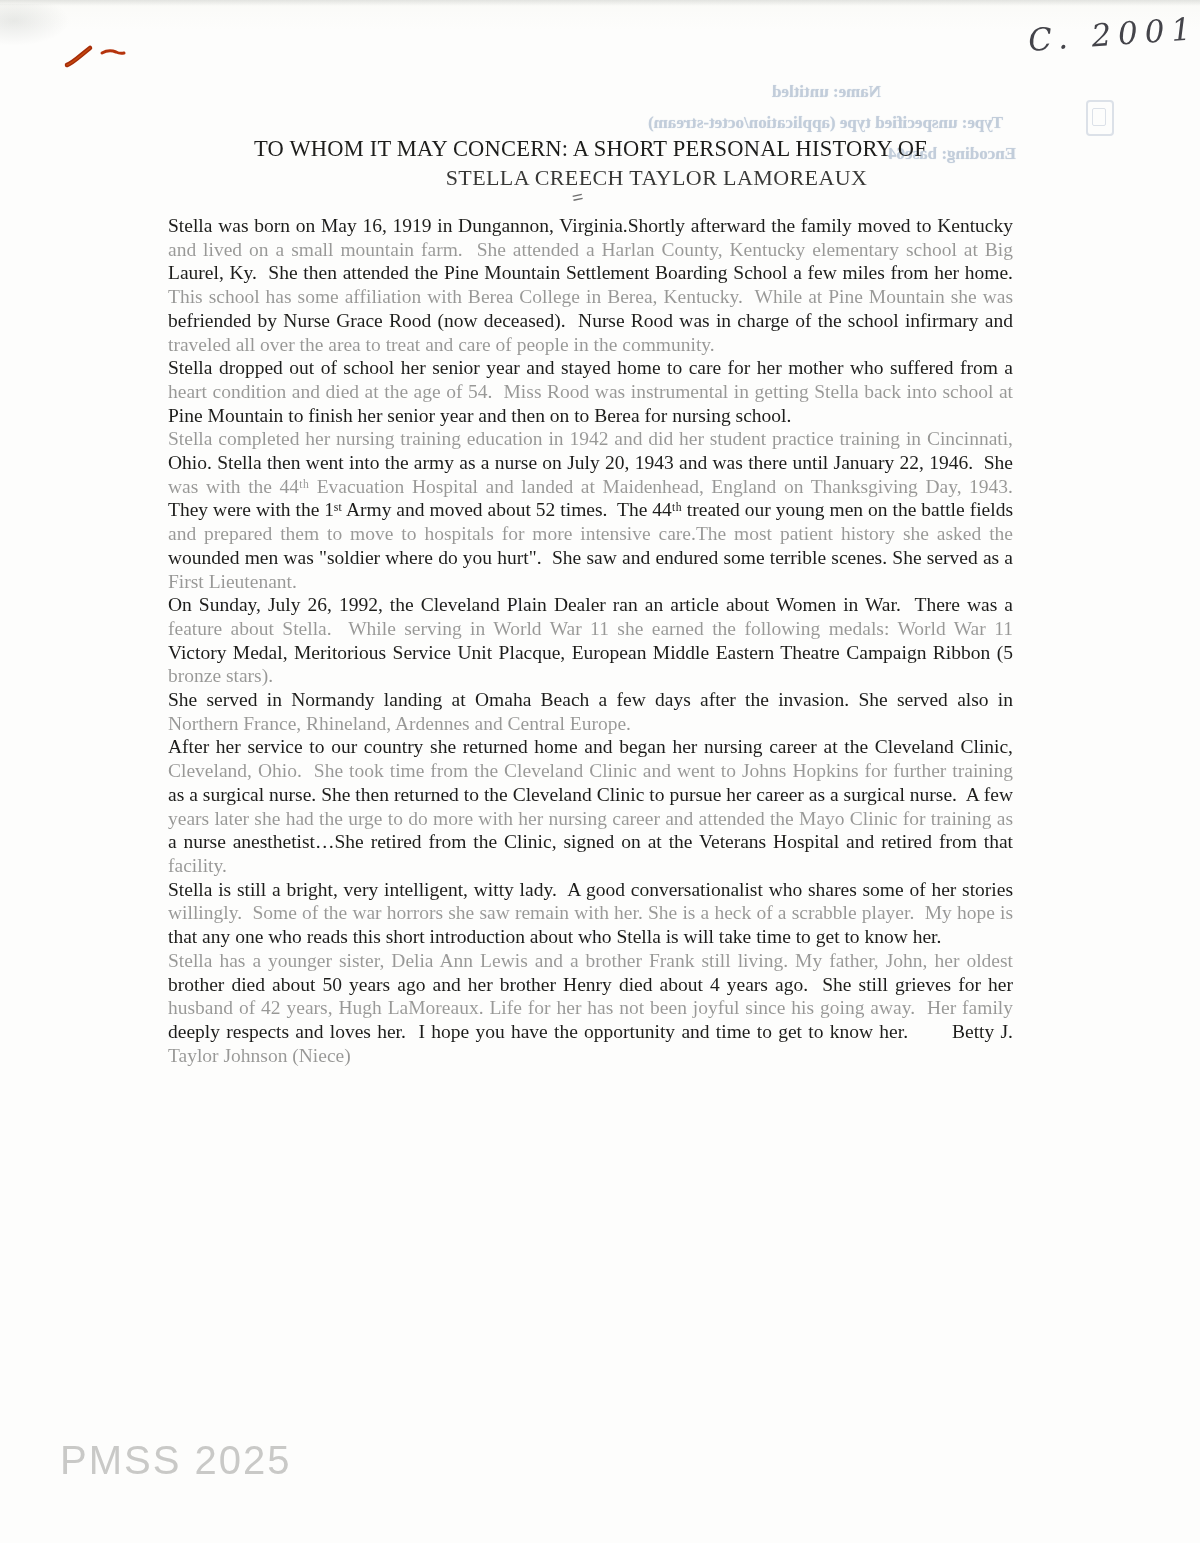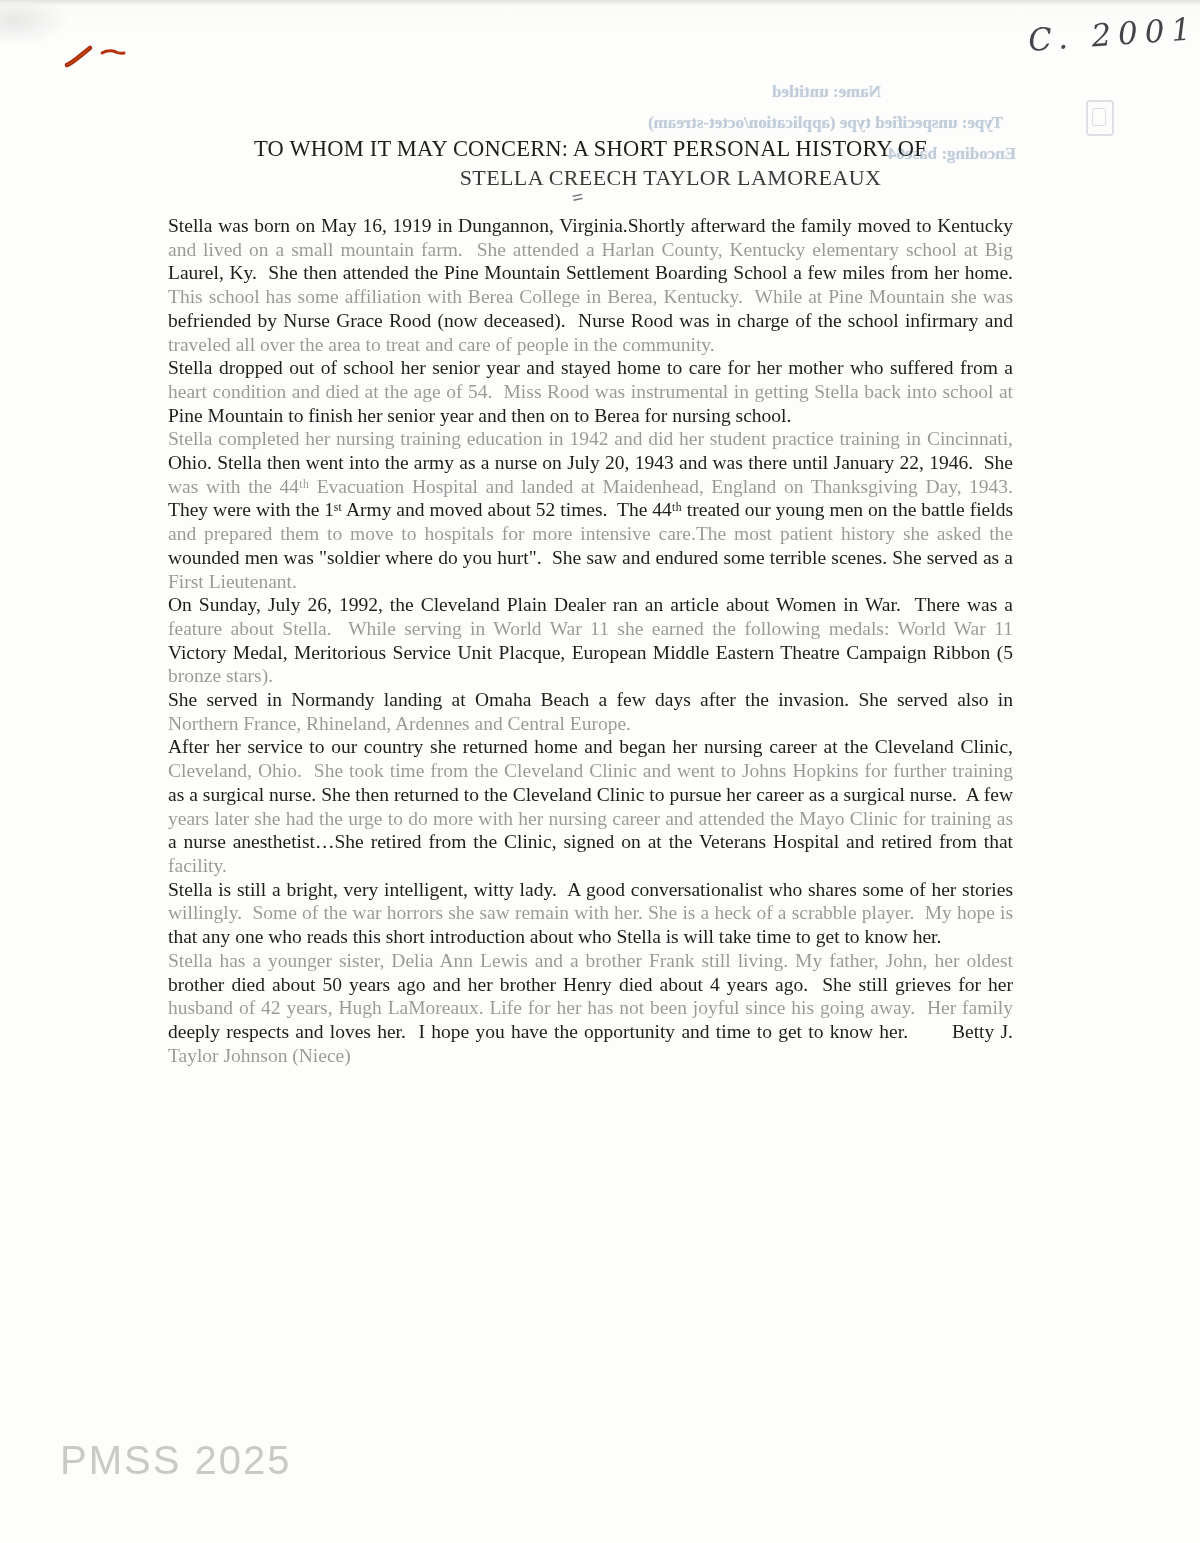--- a/index.html
+++ b/index.html
@@ -48,21 +48,21 @@
   }
   .attach-icon::after{
     content:"";position:absolute;left:4px;top:6px;width:12px;height:16px;
     border:1.5px solid rgba(130,150,180,0.45);border-radius:2px;
   }
   
   .title-block{position:absolute;left:168px;top:136px;width:845px;text-align:center;}
   .title-line1{font-size:22.5px;letter-spacing:0.2px;}
   .title-line2{
     font-size:22px;letter-spacing:0.4px;margin-top:3px;
-    position:relative;left:80px;
+    position:relative;left:66px;
     opacity:0.88;
   }
   .equals-mark{
     position:absolute;left:572px;top:186px;
     font-size:20px;font-weight:bold;color:#6e6e6e;
     transform:rotate(-12deg);
   }
   
   .body-text{
     position:absolute;left:168px;top:214px;width:845px;

